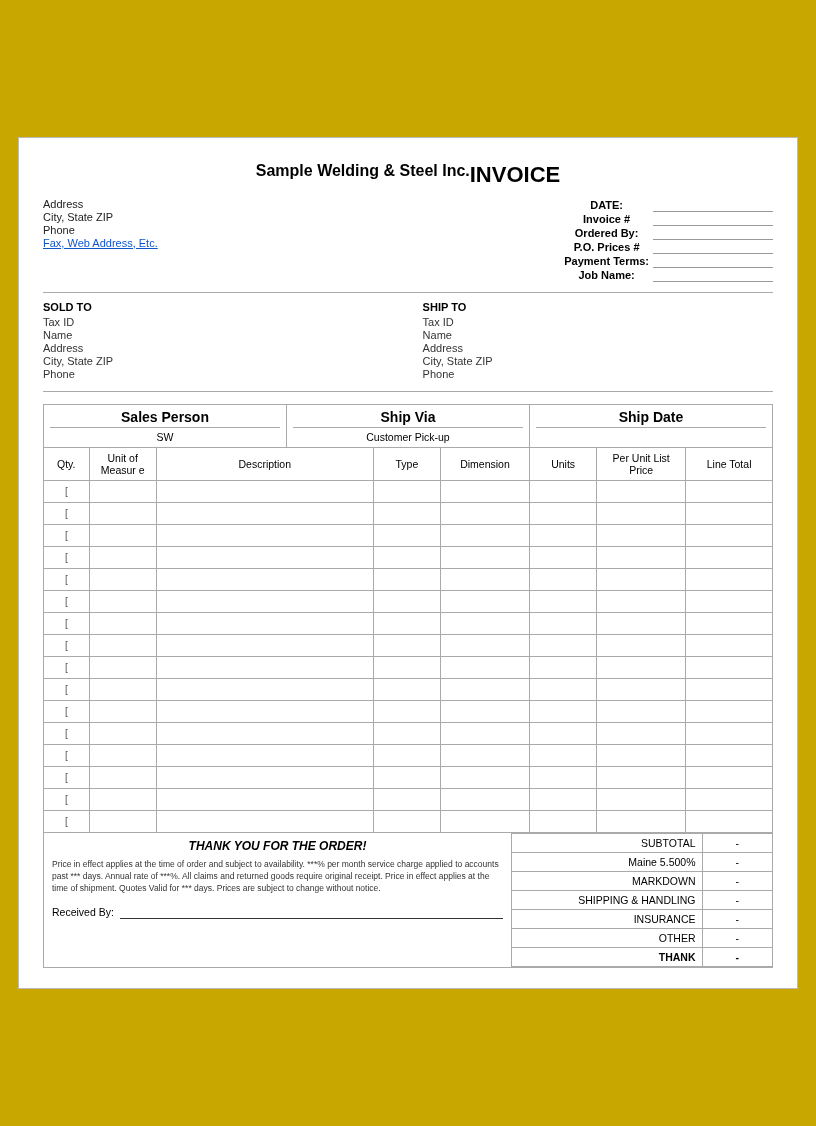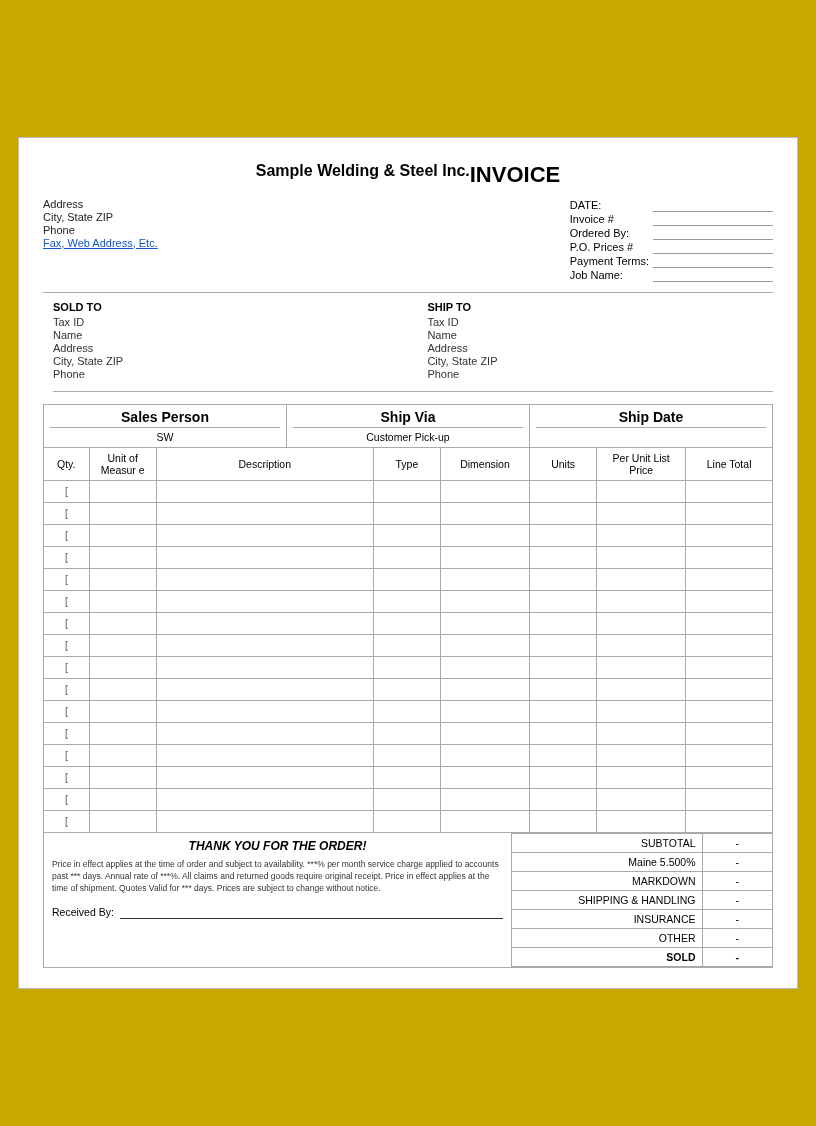--- a/index.html
+++ b/index.html
@@ -52,36 +52,35 @@
     .invoice-meta {
       text-align: right;
     }
     .invoice-meta table {
       border-collapse: collapse;
     }
     .invoice-meta td {
       padding: 1px 2px;
     }
     .invoice-meta td:first-child {
-      font-weight: normal;
-      text-align: left;
+      font-weight: bold;
+      text-align: center;
       padding-right: 4px;
     }
     .invoice-meta td:last-child {
       min-width: 120px;
       border-bottom: 1px solid #999;
     }
     
     .addresses {
       display: flex;
       justify-content: space-between;
       margin-bottom: 12px;
       border-bottom: 1.5px solid #aaa;
       padding-bottom: 10px;
-      margin-left: 10px;
     }
     .address-block {
       width: 48%;
     }
     .address-block .section-title {
       font-weight: bold;
       margin-bottom: 3px;
     }
     .address-block p {
       margin-bottom: 1px;
@@ -495,21 +494,21 @@
         </tr>
         <tr>
           <td>INSURANCE</td>
           <td>-</td>
         </tr>
         <tr>
           <td>OTHER</td>
           <td>-</td>
         </tr>
         <tr>
-          <td class="total-label">SOLD</td>
+          <td class="total-label">THANK</td>
           <td>-</td>
         </tr>
       </tbody>
         </table>
     </div>
   </div>
 
 </div>
 
 </body></html>

